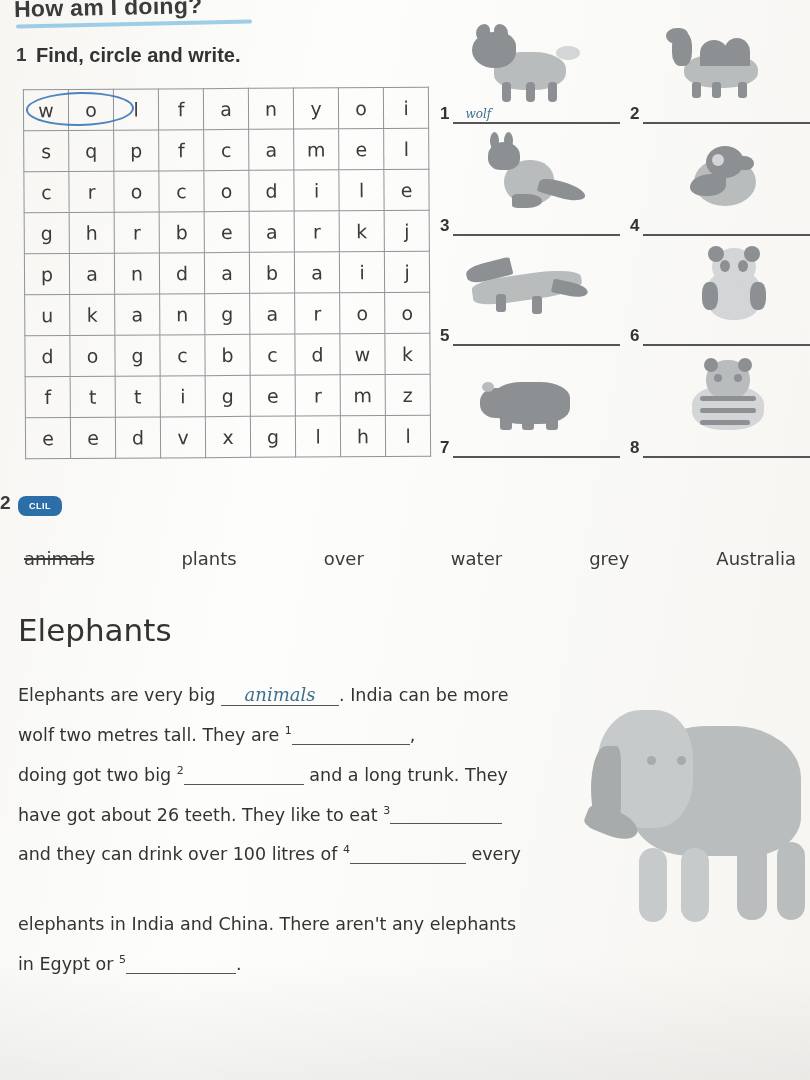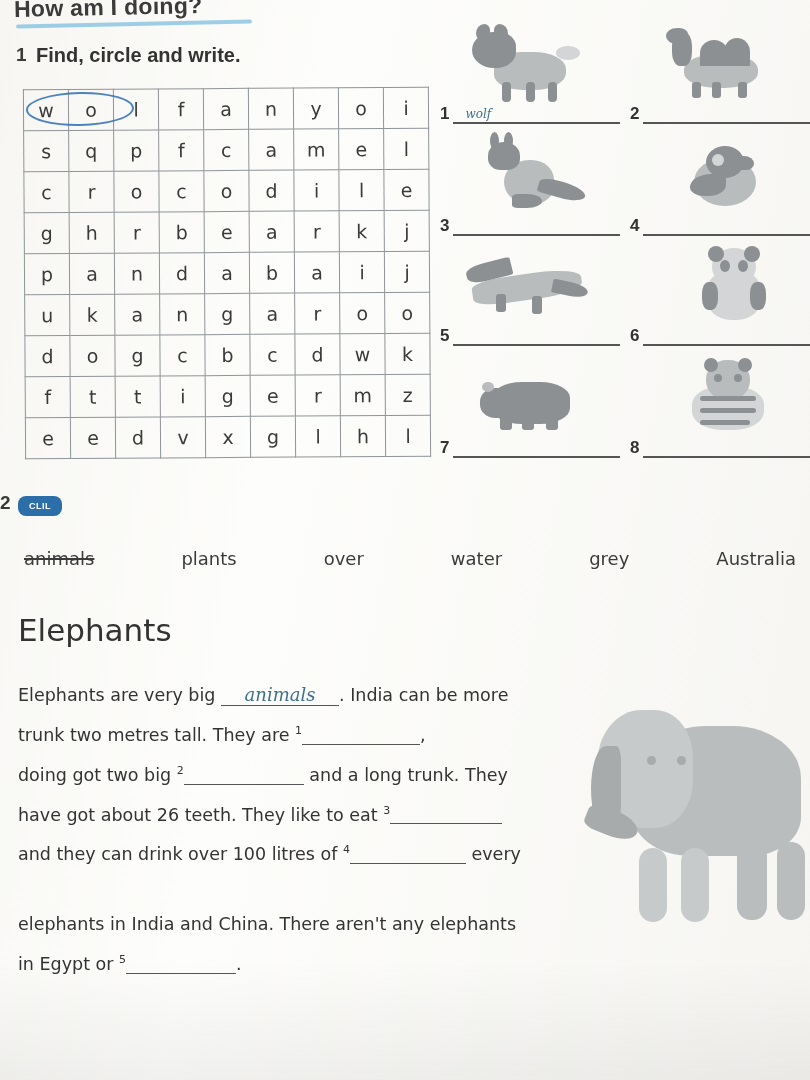--- a/index.html
+++ b/index.html
@@ -545,21 +545,21 @@
     <span class="w">water</span>
     <span class="w">grey</span>
     <span class="w">Australia</span>
   </div>
 
   <div class="elephants-title">Elephants</div>
 
   <div class="para">
     <span>Elephants are very big</span>
     <span class="answer-ink">animals</span><span>. India can be more</span><br>
-    <span>trunk two metres tall. They are</span>
+    <span>wolf two metres tall. They are</span>
     <sup>1</sup><span class="blank b1"></span><span>,</span><br>
     <span>doing got two big</span>
     <sup>2</sup><span class="blank b2"></span>
     <span>and a long trunk. They</span><br>
     <span>have got about 26 teeth. They like to eat</span>
     <sup>3</sup><span class="blank b3"></span><br>
     <span>and they can drink over 100 litres of</span>
     <sup>4</sup><span class="blank b4"></span>
     <span>every</span><br>
     <br>

